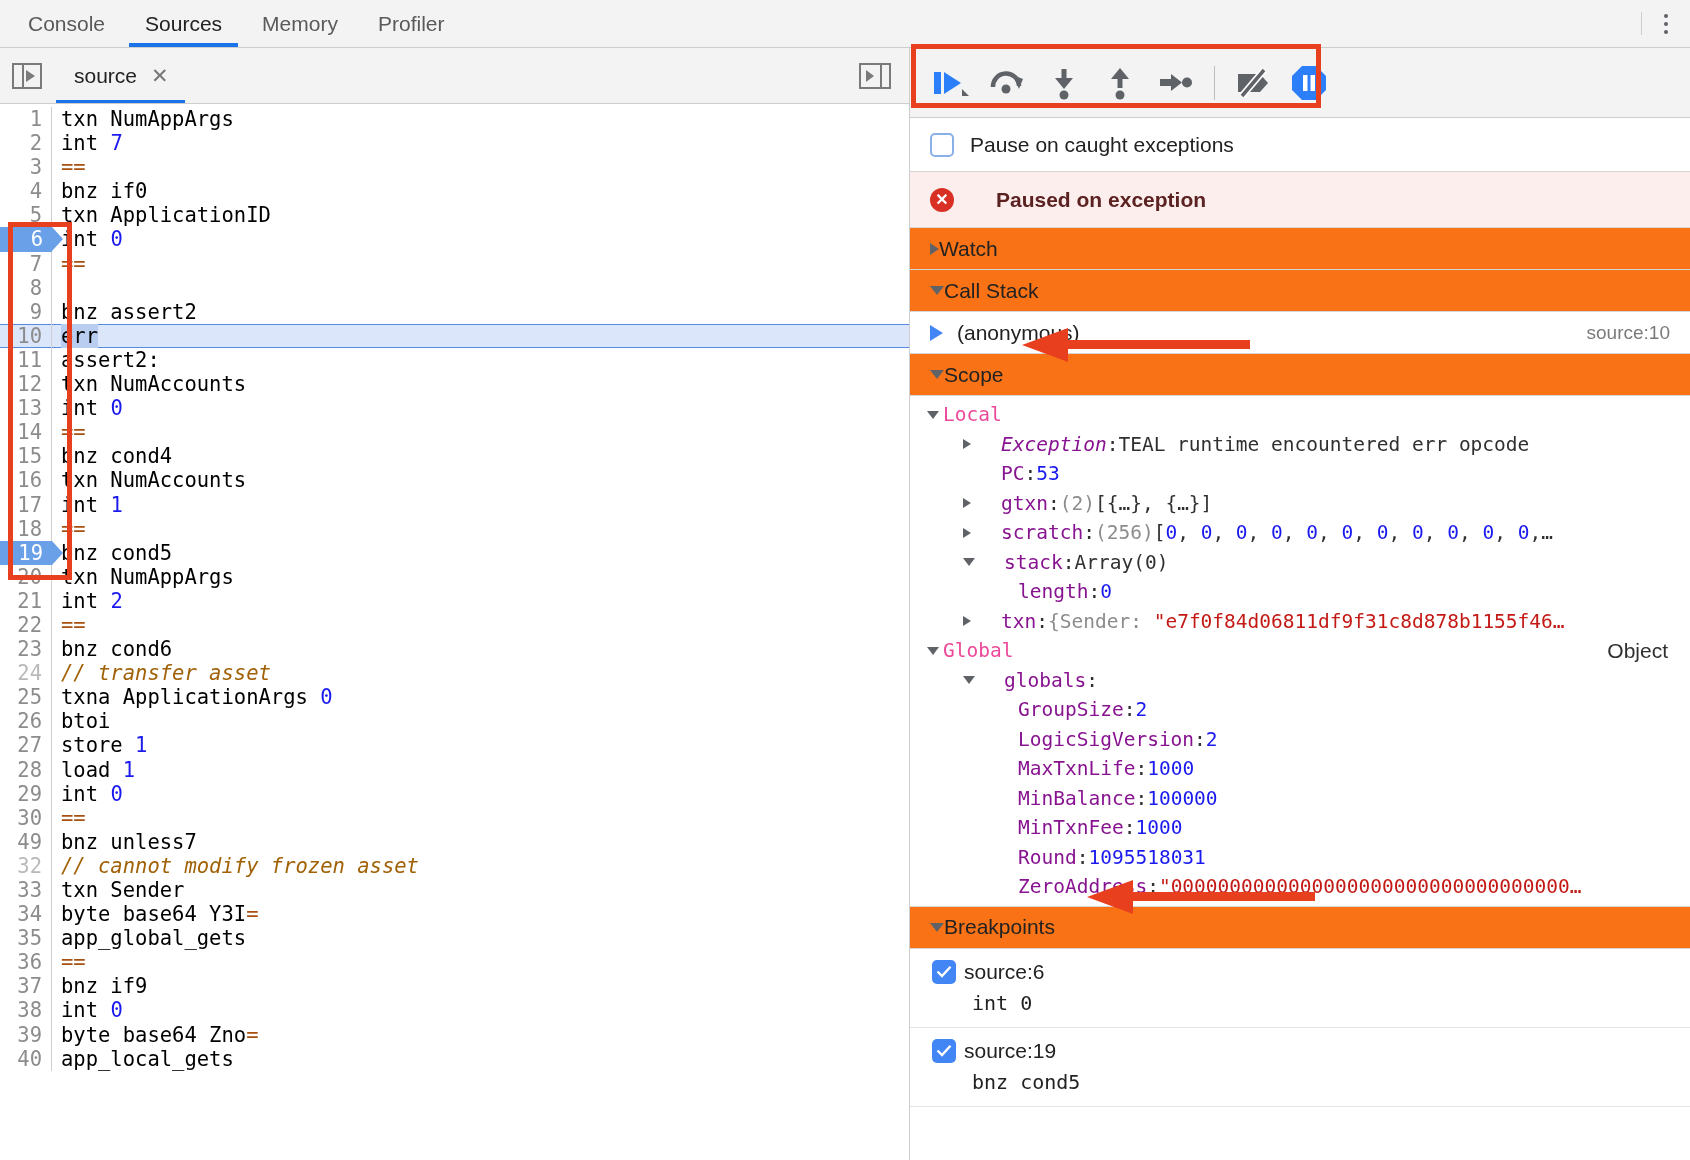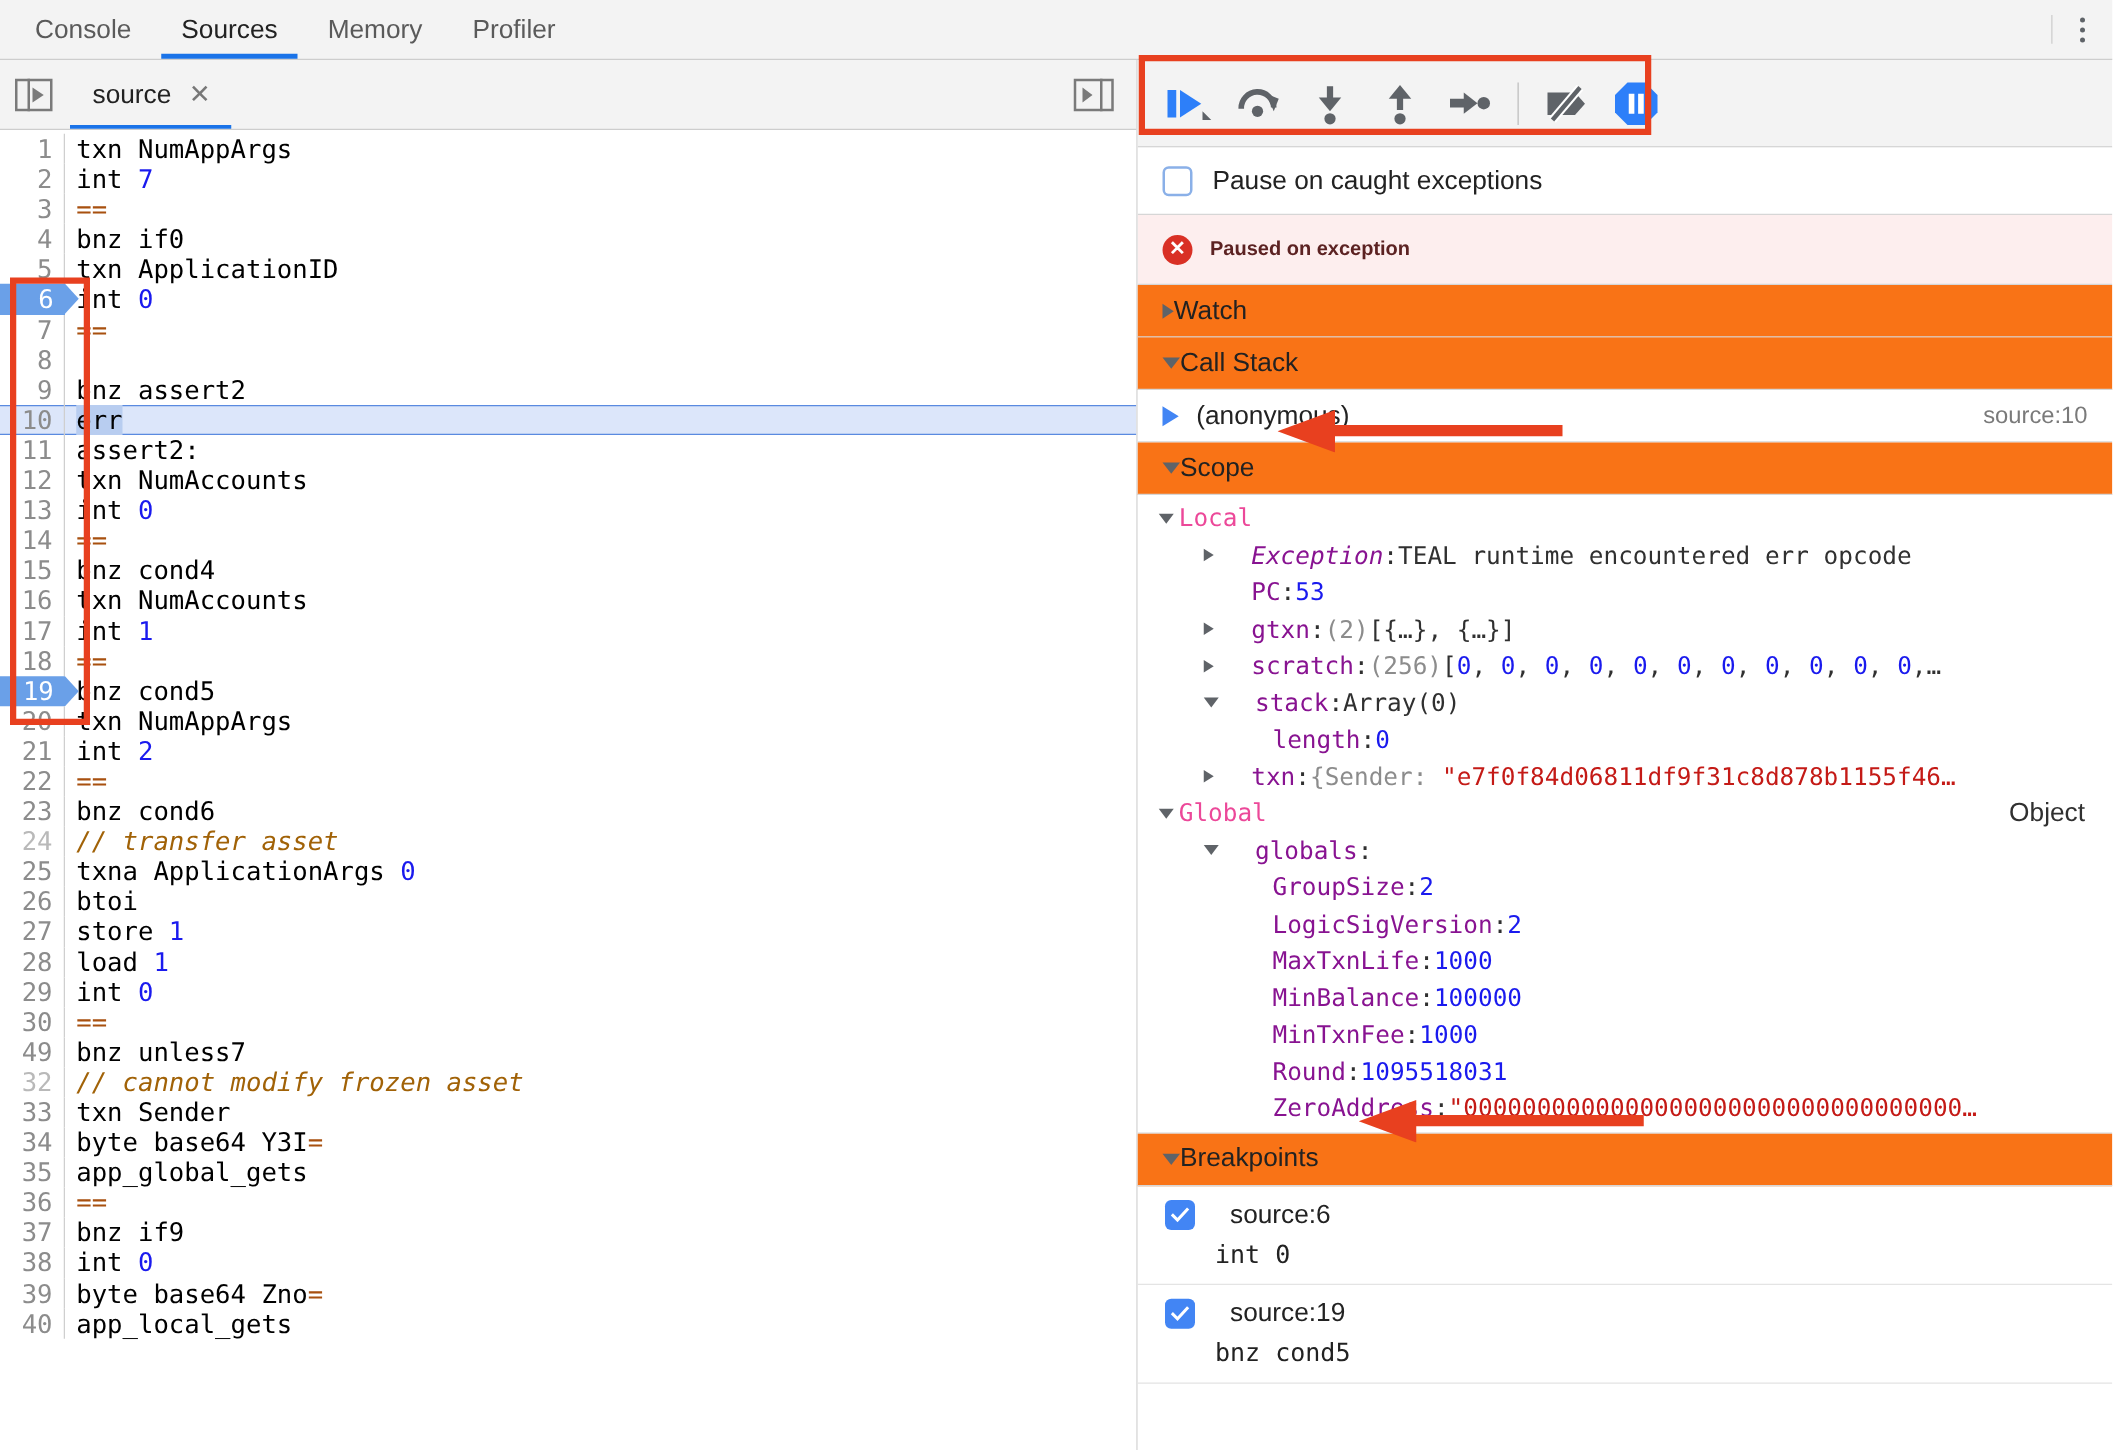--- a/index.html
+++ b/index.html
@@ -180,21 +180,21 @@
   .paused-banner {
     min-height: 56px; display: flex; align-items: center; gap: 14px;
     padding-left: 20px; background: #fdeeee;
     border-bottom: 1px solid #d6d6d6;
   }
   .err-badge {
     width: 24px; height: 24px; border-radius: 50%;
     background: #d93025; color: #fff; font-size: 16px; font-weight: bold;
     display: flex; align-items: center; justify-content: center; line-height: 1;
   }
-  .paused-text { font-size: 16px; font-weight: bold; color: #5c2222; }
+  .paused-text { font-size: 21px; font-weight: bold; color: #5c2222; margin-left: 28px; }
 
   .section-head {
     min-height: 42px; display: flex; align-items: center; 
     padding-left: 20px; background: #f97316;
     border-bottom: 1px solid #d6d6d6; cursor: pointer; position: relative;
   }
   .section-head .title { font-size: 21px; color: #222; }
   .caret {
     width: 0; height: 0; display: inline-block;
     border-top: 6px solid transparent; border-bottom: 6px solid transparent;
@@ -245,21 +245,21 @@
   .k-plain { color: #303030; }
   .k-num { color: #1a1aee; }
   .k-str { color: #c41a16; }
   .k-muted { color: #8c8c8c; }
   .obj-label { margin-left: auto; padding-right: 22px; font-family: "Liberation Sans", sans-serif; font-size: 21px; color: #303030; }
 
   .bp-entry {
     border-bottom: 1px solid #e4e4e4; background: #fff;
     padding: 11px 0 12px 0;
   }
-  .bp-top { display: flex; align-items: center; gap: 28px; padding-left: 22px; }
+  .bp-top { display: flex; align-items: center; gap: 8px; padding-left: 22px; }
   .bp-check {
     width: 24px; height: 24px; border-radius: 5px; background: #4285f4;
     display: flex; align-items: center; justify-content: center; cursor: pointer;
   }
   .bp-check svg { display: block; }
   .bp-name { font-size: 21px; color: #222; }
   .bp-code {
     font-family: "DejaVu Sans Mono", monospace; font-size: 20px;
     color: #222; padding-left: 62px; margin-top: 7px;
   }

